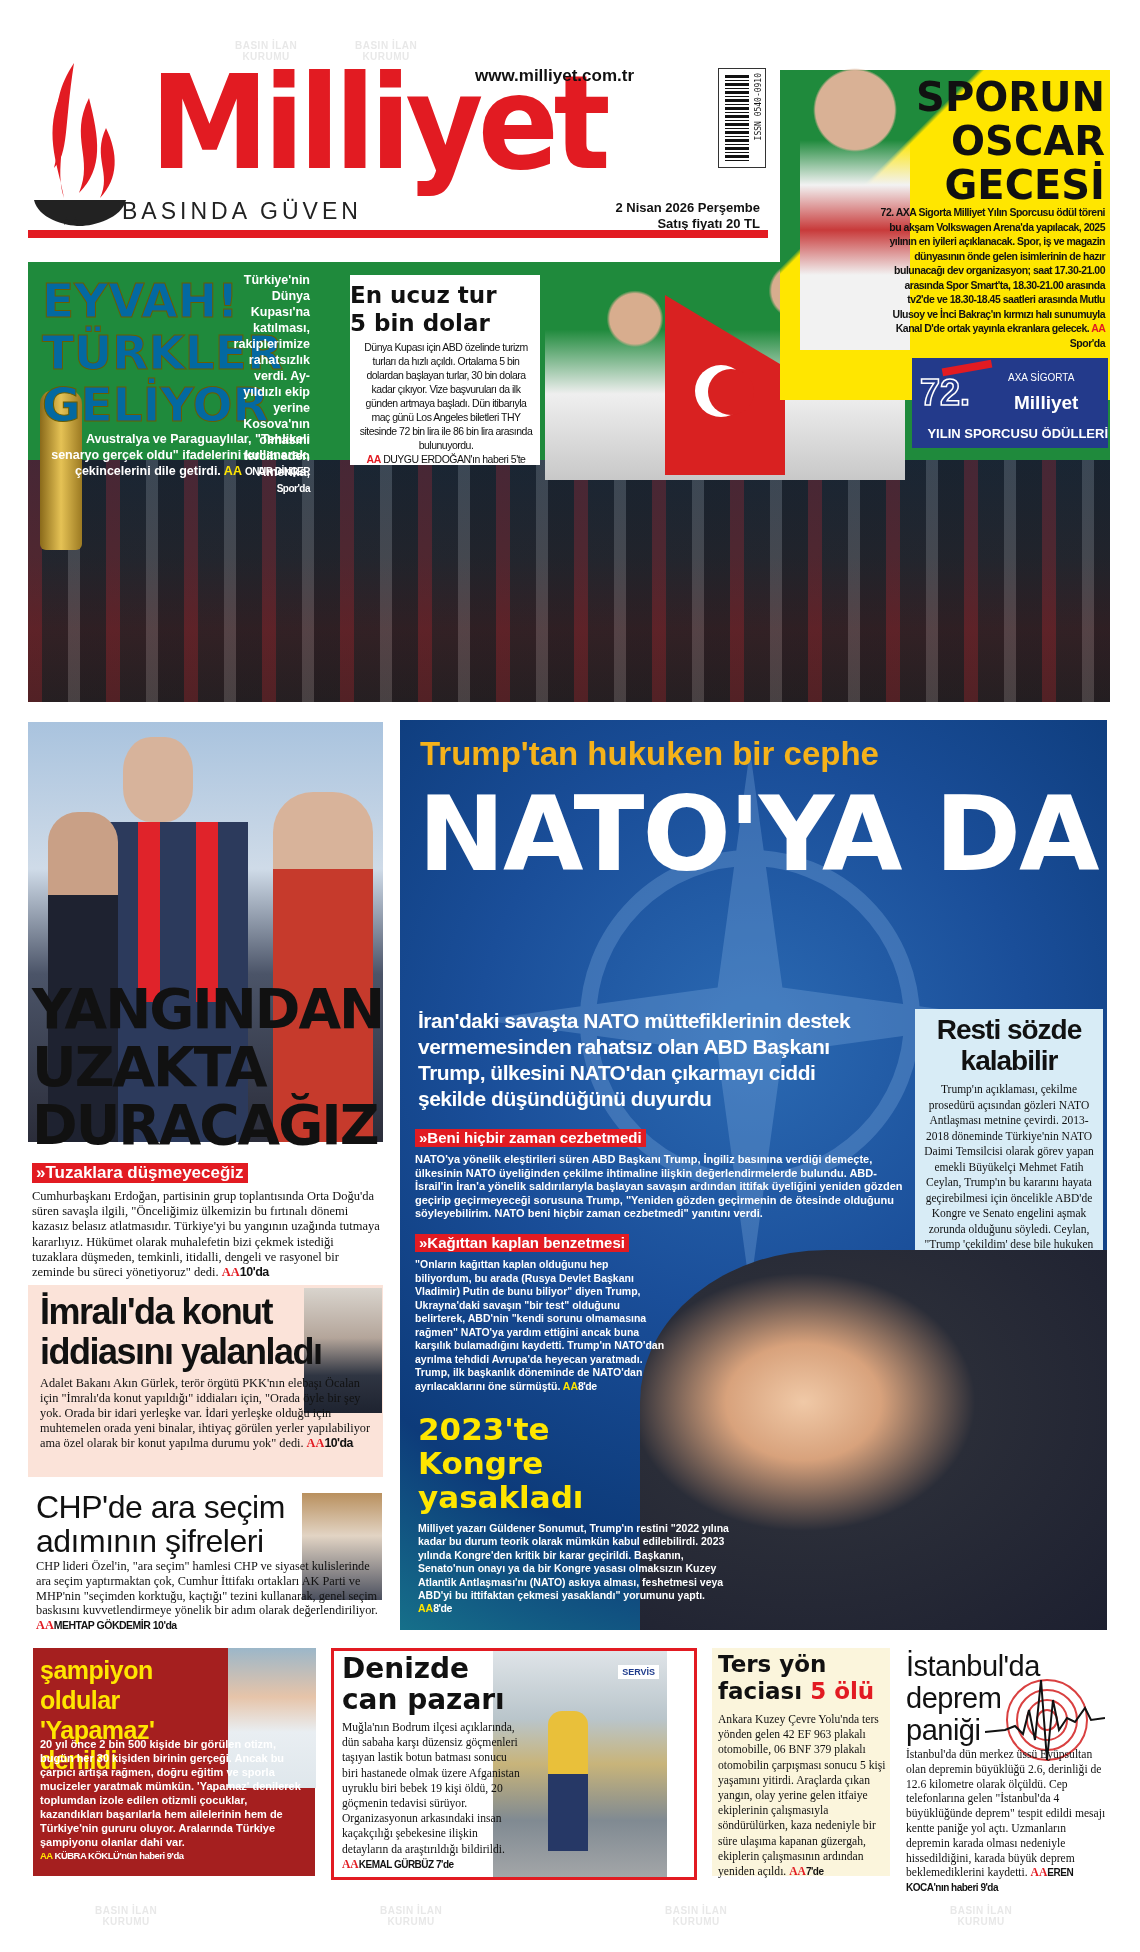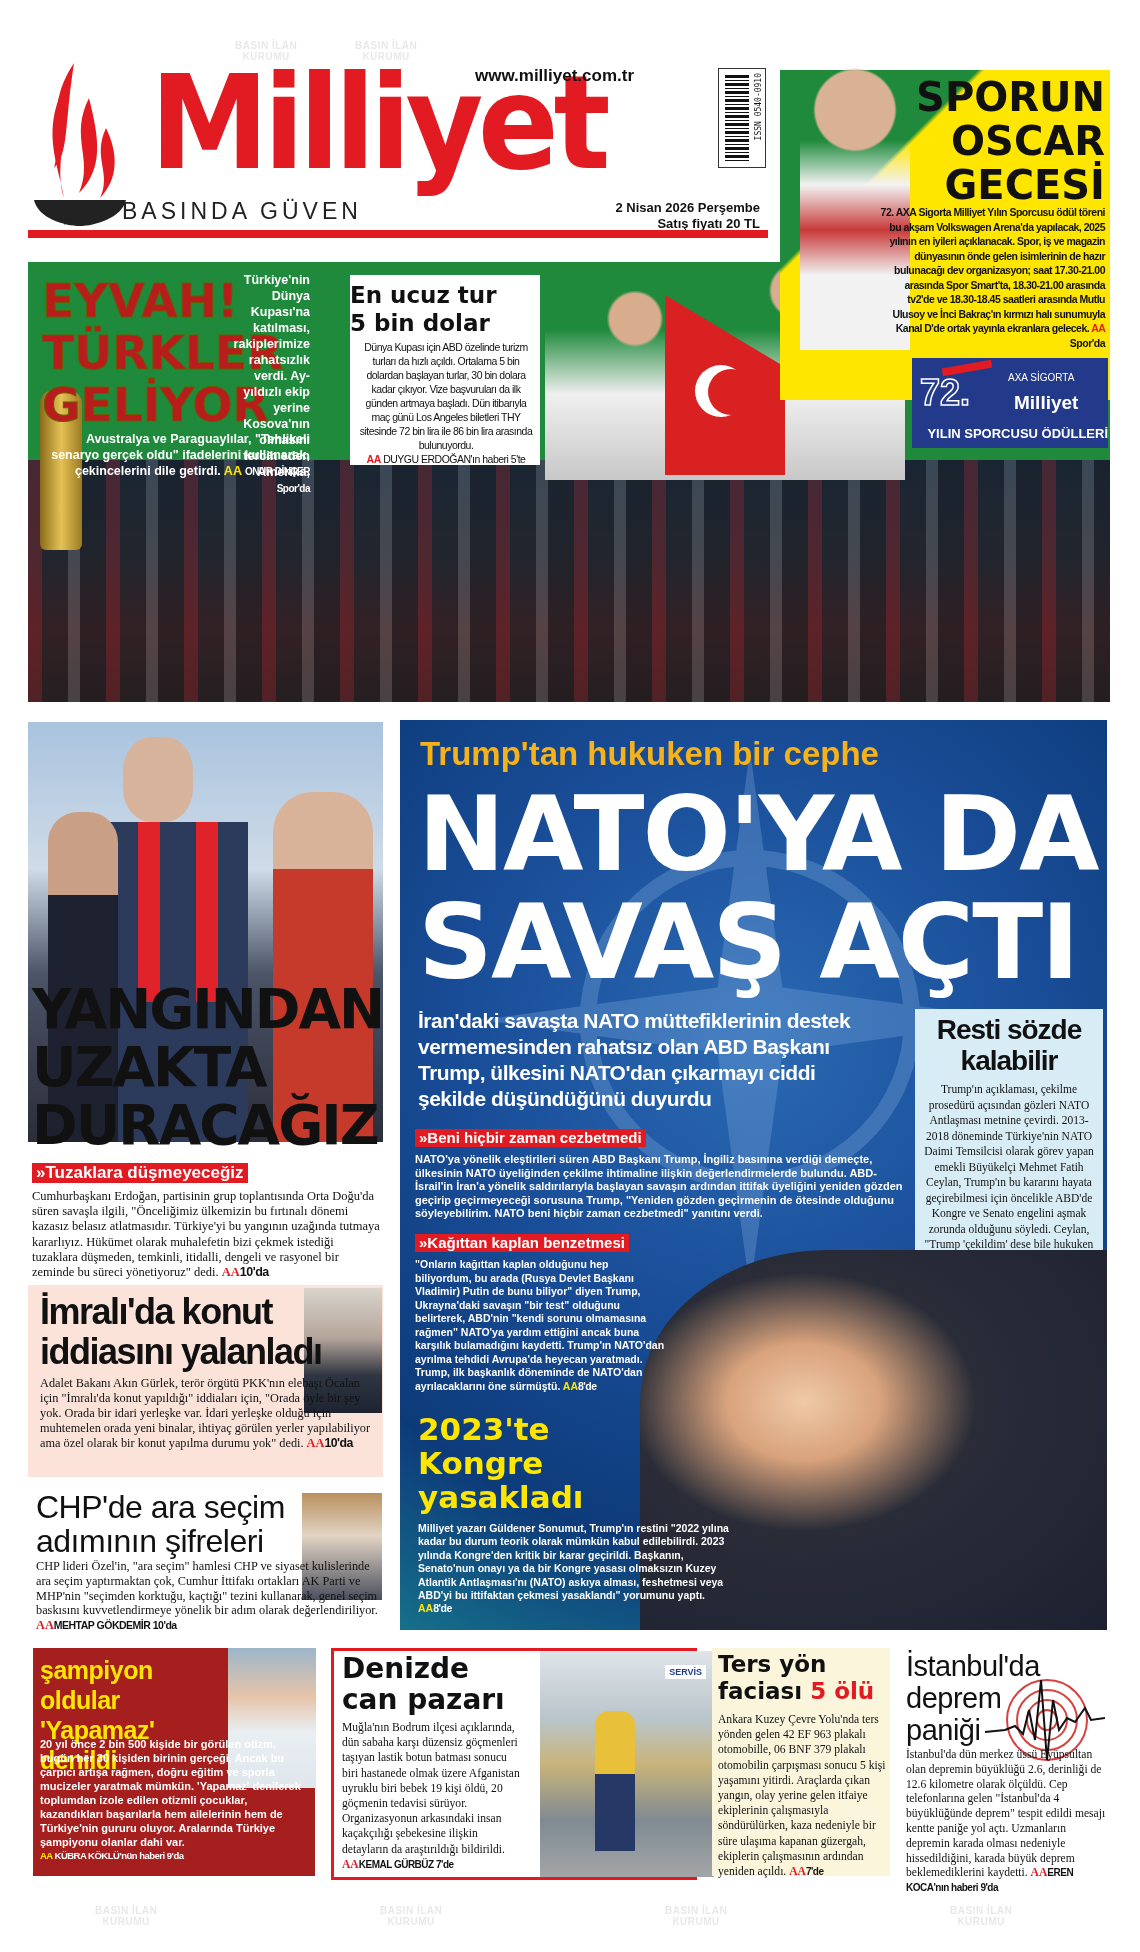--- a/index.html
+++ b/index.html
@@ -20,21 +20,21 @@
 #barcode{left:718px;top:68px;width:48px;height:100px;border:1px solid #333;background:#fff}
 .flame{left:34px;top:58px;width:92px;height:170px}
 
 
 #sports-bg{left:28px;top:262px;width:1082px;height:440px;background:#1f8a3c}
 #sports-photo{left:28px;top:460px;width:1082px;height:242px;background:linear-gradient(180deg,#1b2a3a 0%,#262a33 40%,#3a2428 70%,#2a2224 100%)}
 #oscar-box{left:780px;top:70px;width:330px;height:330px;background:linear-gradient(135deg,#1f8a3c 0%,#1f8a3c 30%,#ffe600 31%,#ffe600 100%)}
 #oscar-title{left:830px;top:75px;width:275px;text-align:right;font-family:"DejaVu Sans",sans-serif;font-weight:900;font-size:40px;line-height:44px;color:#111}
 #oscar-body{left:880px;top:205px;width:225px;text-align:right;font-size:10.5px;line-height:14.5px;font-weight:700;color:#111}
 #award-box{left:912px;top:358px;width:196px;height:90px;background:#233a8b;color:#fff}
-#eyvah{left:42px;top:275px;font-family:"DejaVu Sans",sans-serif;font-weight:900;font-size:47px;line-height:52px;color:#b91c1c;-webkit-text-stroke:1px #6a5d00}
+#eyvah{left:42px;top:275px;font-family:"DejaVu Sans",sans-serif;font-weight:900;font-size:47px;line-height:52px;color:#0369a1;-webkit-text-stroke:1px #6a5d00}
 #eyvah-body{left:100px;top:272px;width:210px;text-align:right;font-size:12.5px;line-height:16px;font-weight:700;color:#fff}
 #eyvah-body2{left:40px;top:431px;width:270px;text-align:right;font-size:12.5px;line-height:16px;font-weight:700;color:#fff}
 #tur-box{left:350px;top:275px;width:190px;height:190px;background:#fff}
 #tur-title{left:350px;top:281px;width:190px;text-align:left;font-family:"DejaVu Sans",sans-serif;font-weight:900;font-size:23px;line-height:28px}
 #tur-body{left:356px;top:340px;width:180px;text-align:center;font-size:10.5px;line-height:14px;color:#111}
 
 
 #erd-photo{left:28px;top:722px;width:355px;height:420px;background:linear-gradient(180deg,#a9c3de 0%,#cfdbe8 35%,#4b5468 60%,#2b2d3a 100%)}
 #yangin{left:32px;top:980px;font-family:"DejaVu Sans",sans-serif;font-weight:900;font-size:55px;line-height:58px;color:#111;letter-spacing:-2px}
 .redtag{background:#e21b22;color:#fff;font-weight:700;padding:0 4px;display:inline-block}
@@ -67,21 +67,21 @@
 #trump-photo{left:640px;top:1250px;width:467px;height:380px;background:radial-gradient(ellipse at 35% 40%,#f0c9a7 0%,#d8a27c 18%,#2a2d38 40%,#1d2030 100%);border-radius:40% 0 0 0}
 #kongre-title{left:418px;top:1412px;font-family:"DejaVu Sans",sans-serif;font-weight:900;font-size:31px;line-height:34px;color:#ffe600}
 #kongre-body{left:418px;top:1522px;width:320px;font-size:10.5px;line-height:13.4px;font-weight:700;color:#fff}
 
 
 #yap-box{left:33px;top:1648px;width:282px;height:228px;background:#a51f1f}
 #yap-photo{left:228px;top:1648px;width:88px;height:140px;background:linear-gradient(180deg,#9cb7c9 0%,#e6c4a9 35%,#e9eef2 60%,#dfe7ec 100%)}
 #yap-title{left:40px;top:1655px;width:190px;font-size:25px;line-height:30px;font-weight:700;color:#ffe600;letter-spacing:-0.5px}
 #yap-body{left:40px;top:1737px;width:272px;font-size:11px;line-height:14px;font-weight:700;color:#fff}
 #den-box{left:331px;top:1648px;width:366px;height:232px;border:3px solid #e21b22;background:#fff}
-#den-photo{left:540px;top:1651px;width:174px;height:226px;background:linear-gradient(180deg,#dfe4e8 0%,#b9c5cb 30%,#c8b47a 50%,#808a92 75%,#a3a6a8 100%)}
+#den-photo{left:493px;top:1651px;width:174px;height:226px;background:linear-gradient(180deg,#dfe4e8 0%,#b9c5cb 30%,#c8b47a 50%,#808a92 75%,#a3a6a8 100%)}
 #den-title{left:342px;top:1653px;font-family:"DejaVu Sans",sans-serif;font-weight:900;font-size:28px;line-height:31px;color:#111}
 #den-body{left:342px;top:1720px;width:178px;font-size:11.6px;line-height:15.2px}
 #ters-box{left:712px;top:1648px;width:178px;height:228px;background:#fbf5dc}
 #ters-title{left:718px;top:1651px;font-family:"DejaVu Sans",sans-serif;font-weight:900;font-size:23px;line-height:27px;color:#111}
 #ters-body{left:718px;top:1712px;width:170px;font-size:11.6px;line-height:15.2px}
 #ist-title{left:906px;top:1650px;font-size:29px;line-height:32px;color:#111;letter-spacing:-0.5px}
 #ist-wave{left:985px;top:1670px;width:120px;height:95px}
 #ist-body{left:906px;top:1748px;width:200px;font-size:11.6px;line-height:14.8px}
 
 .wm{position:absolute;color:rgba(190,190,190,0.35);font-size:10px;font-weight:900;text-align:center;line-height:11px;letter-spacing:0.5px;pointer-events:none}
@@ -205,21 +205,20 @@
 
 <div class="abs" id="nato-box">
   <svg style="position:absolute;left:80px;top:20px;width:540px;height:560px;opacity:.28" viewBox="0 0 100 100">
     <circle cx="50" cy="50" r="30" fill="none" stroke="#8cb8e8" stroke-width="3"></circle>
     <polygon points="50,0 56,44 100,50 56,56 50,100 44,56 0,50 44,44" fill="#8cb8e8"></polygon>
   </svg>
 </div>
 <div class="abs" id="nato-kicker">Trump'tan hukuken bir cephe</div>
 <div class="abs" id="nato-head">
   <div>NATO'YA DA</div>
-  <div>SAVAŞ AÇTI</div>
 </div>
 <div class="abs cond" id="nato-sub">İran'daki savaşta NATO müttefiklerinin destek vermemesinden rahatsız olan ABD Başkanı Trump, ülkesini NATO'dan çıkarmayı ciddi şekilde düşündüğünü duyurdu</div>
 
 <div class="abs" id="resti-box"></div>
 <div class="abs cond" id="resti-title">
   <div>Resti sözde</div>
   <div>kalabilir</div>
 </div>
 <div class="abs serif" id="resti-body">
   <span>Trump'ın açıklaması, çekilme prosedürü açısından gözleri NATO Antlaşması metnine çevirdi. 2013-2018 döneminde Türkiye'nin NATO Daimi Temsilcisi olarak görev yapan emekli Büyükelçi Mehmet Fatih Ceylan, Trump'ın bu kararını hayata geçirebilmesi için öncelikle ABD'de Kongre ve Senato engelini aşmak zorunda olduğunu söyledi. Ceylan, "Trump 'çekildim' dese bile hukuken geçerli değil. Antlaşmadaki prosedüre uymak, Kongre ve Senato engelini aşmak zorunda" dedi.</span>

